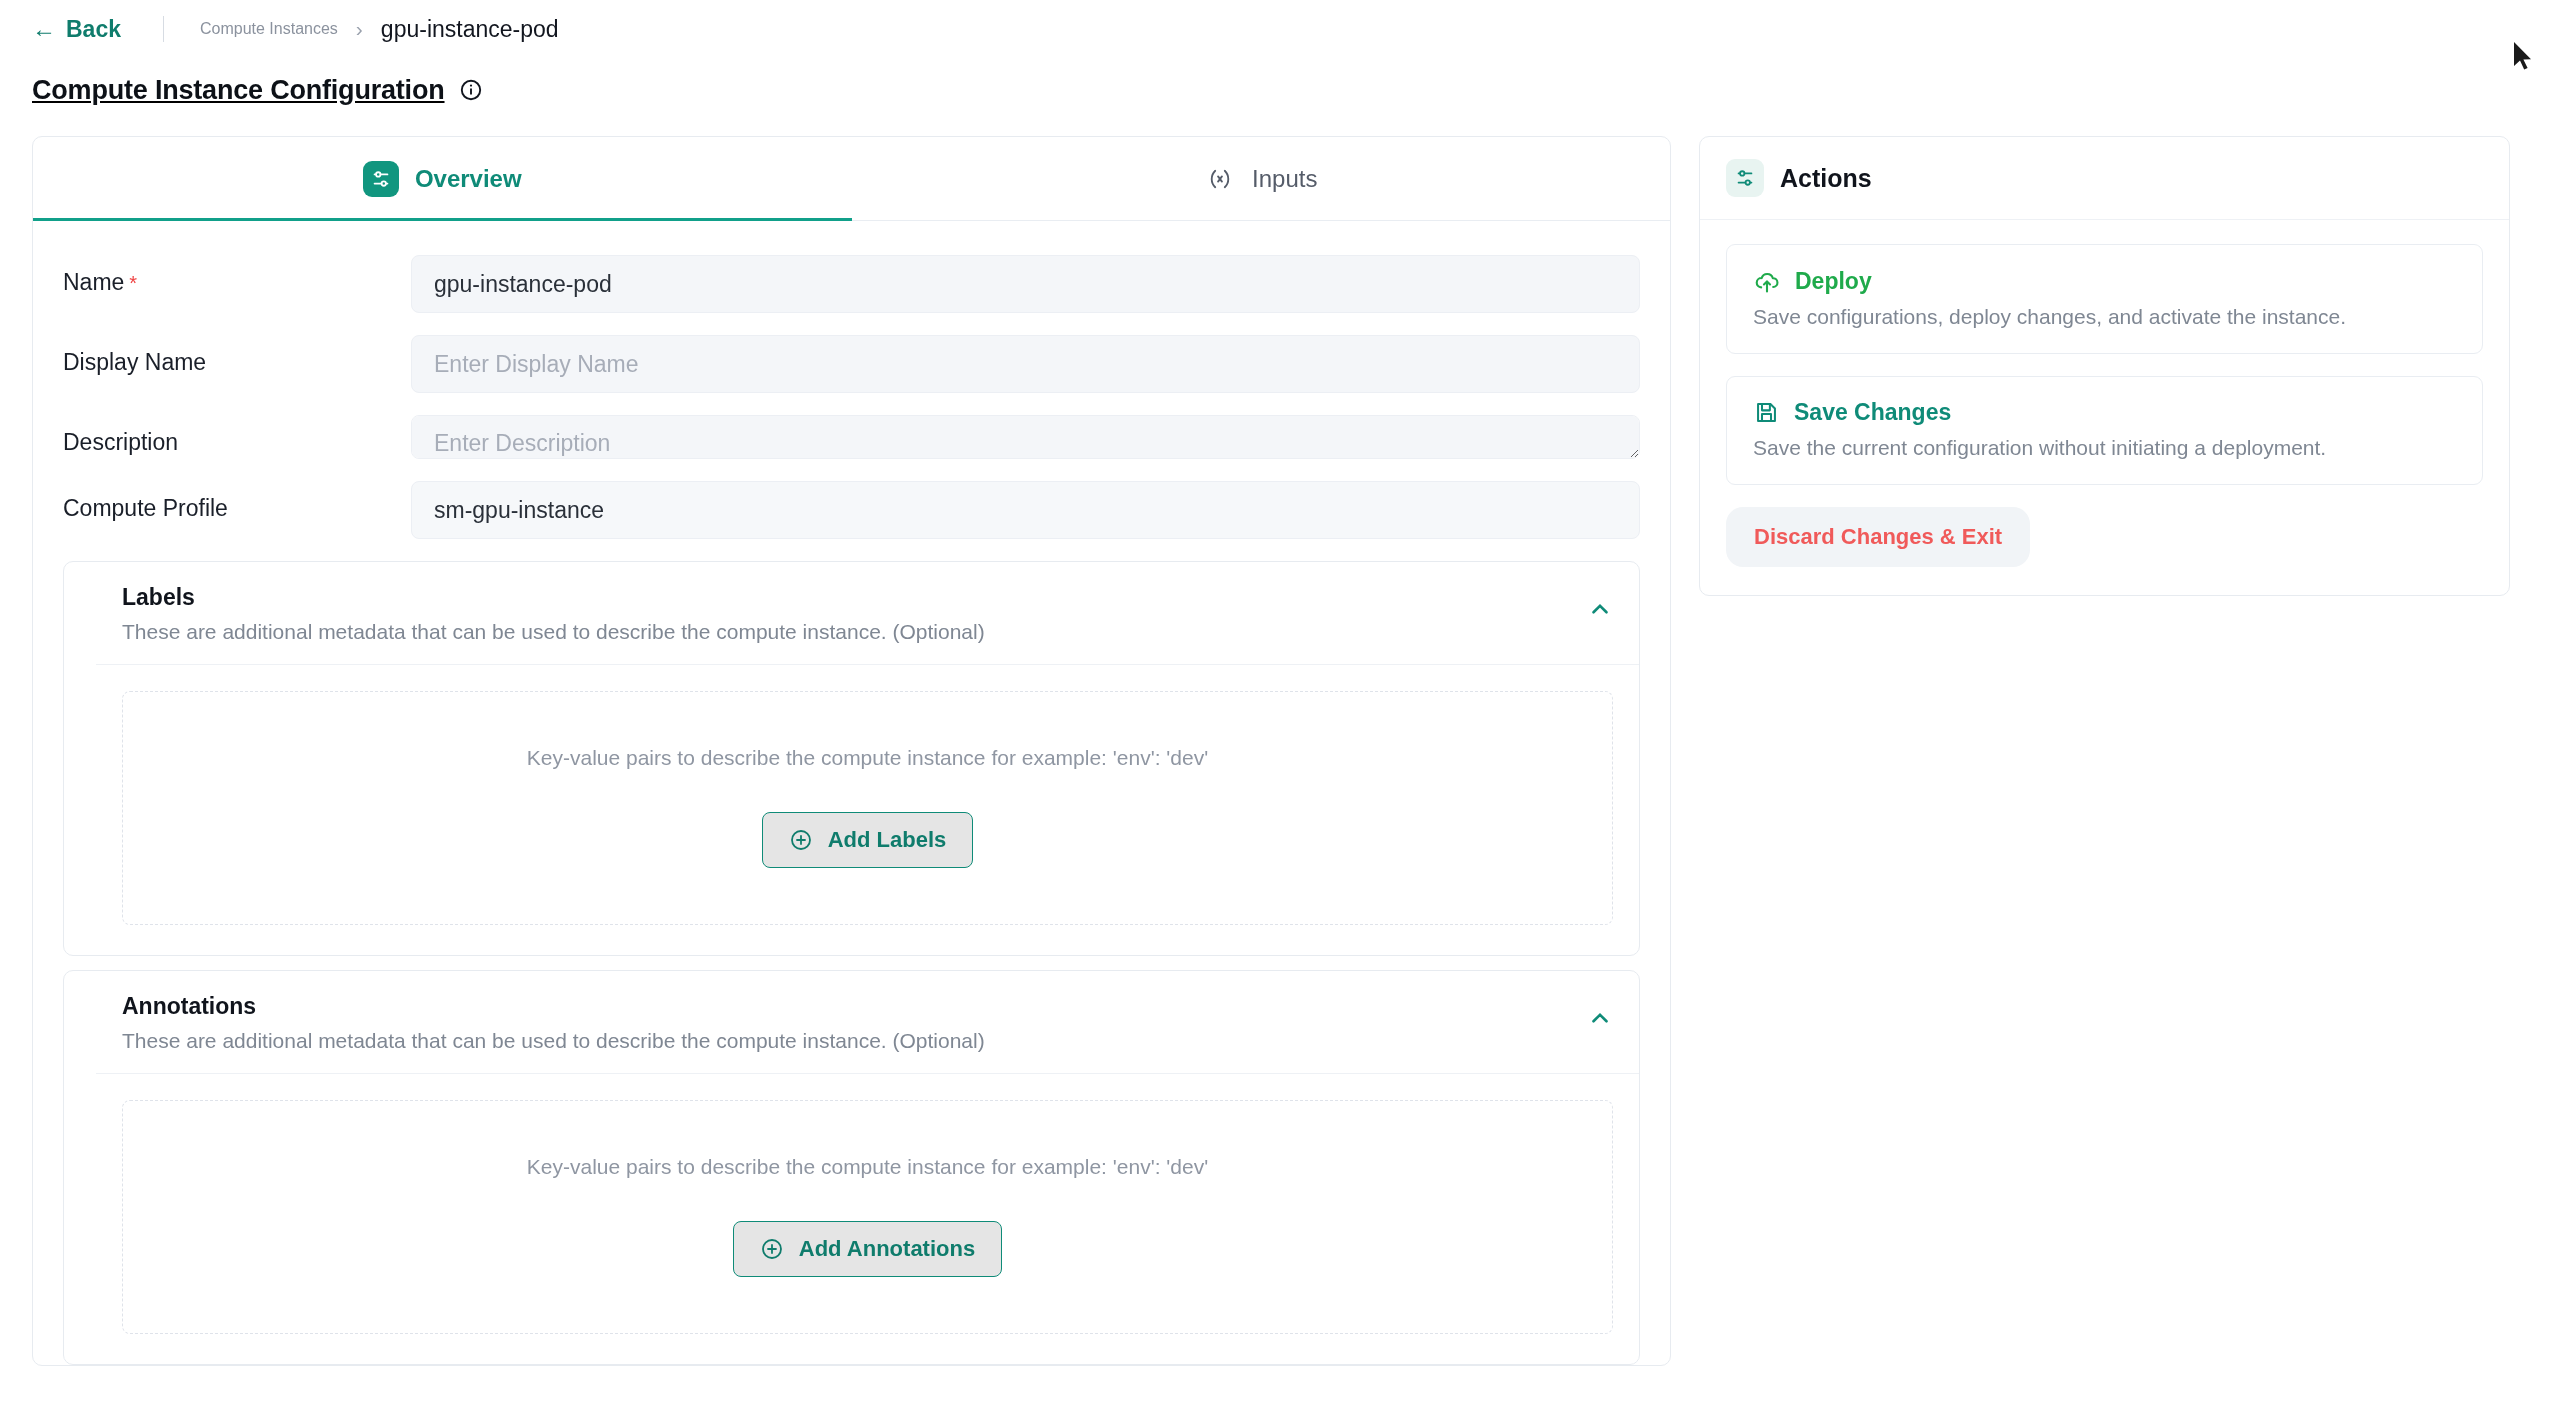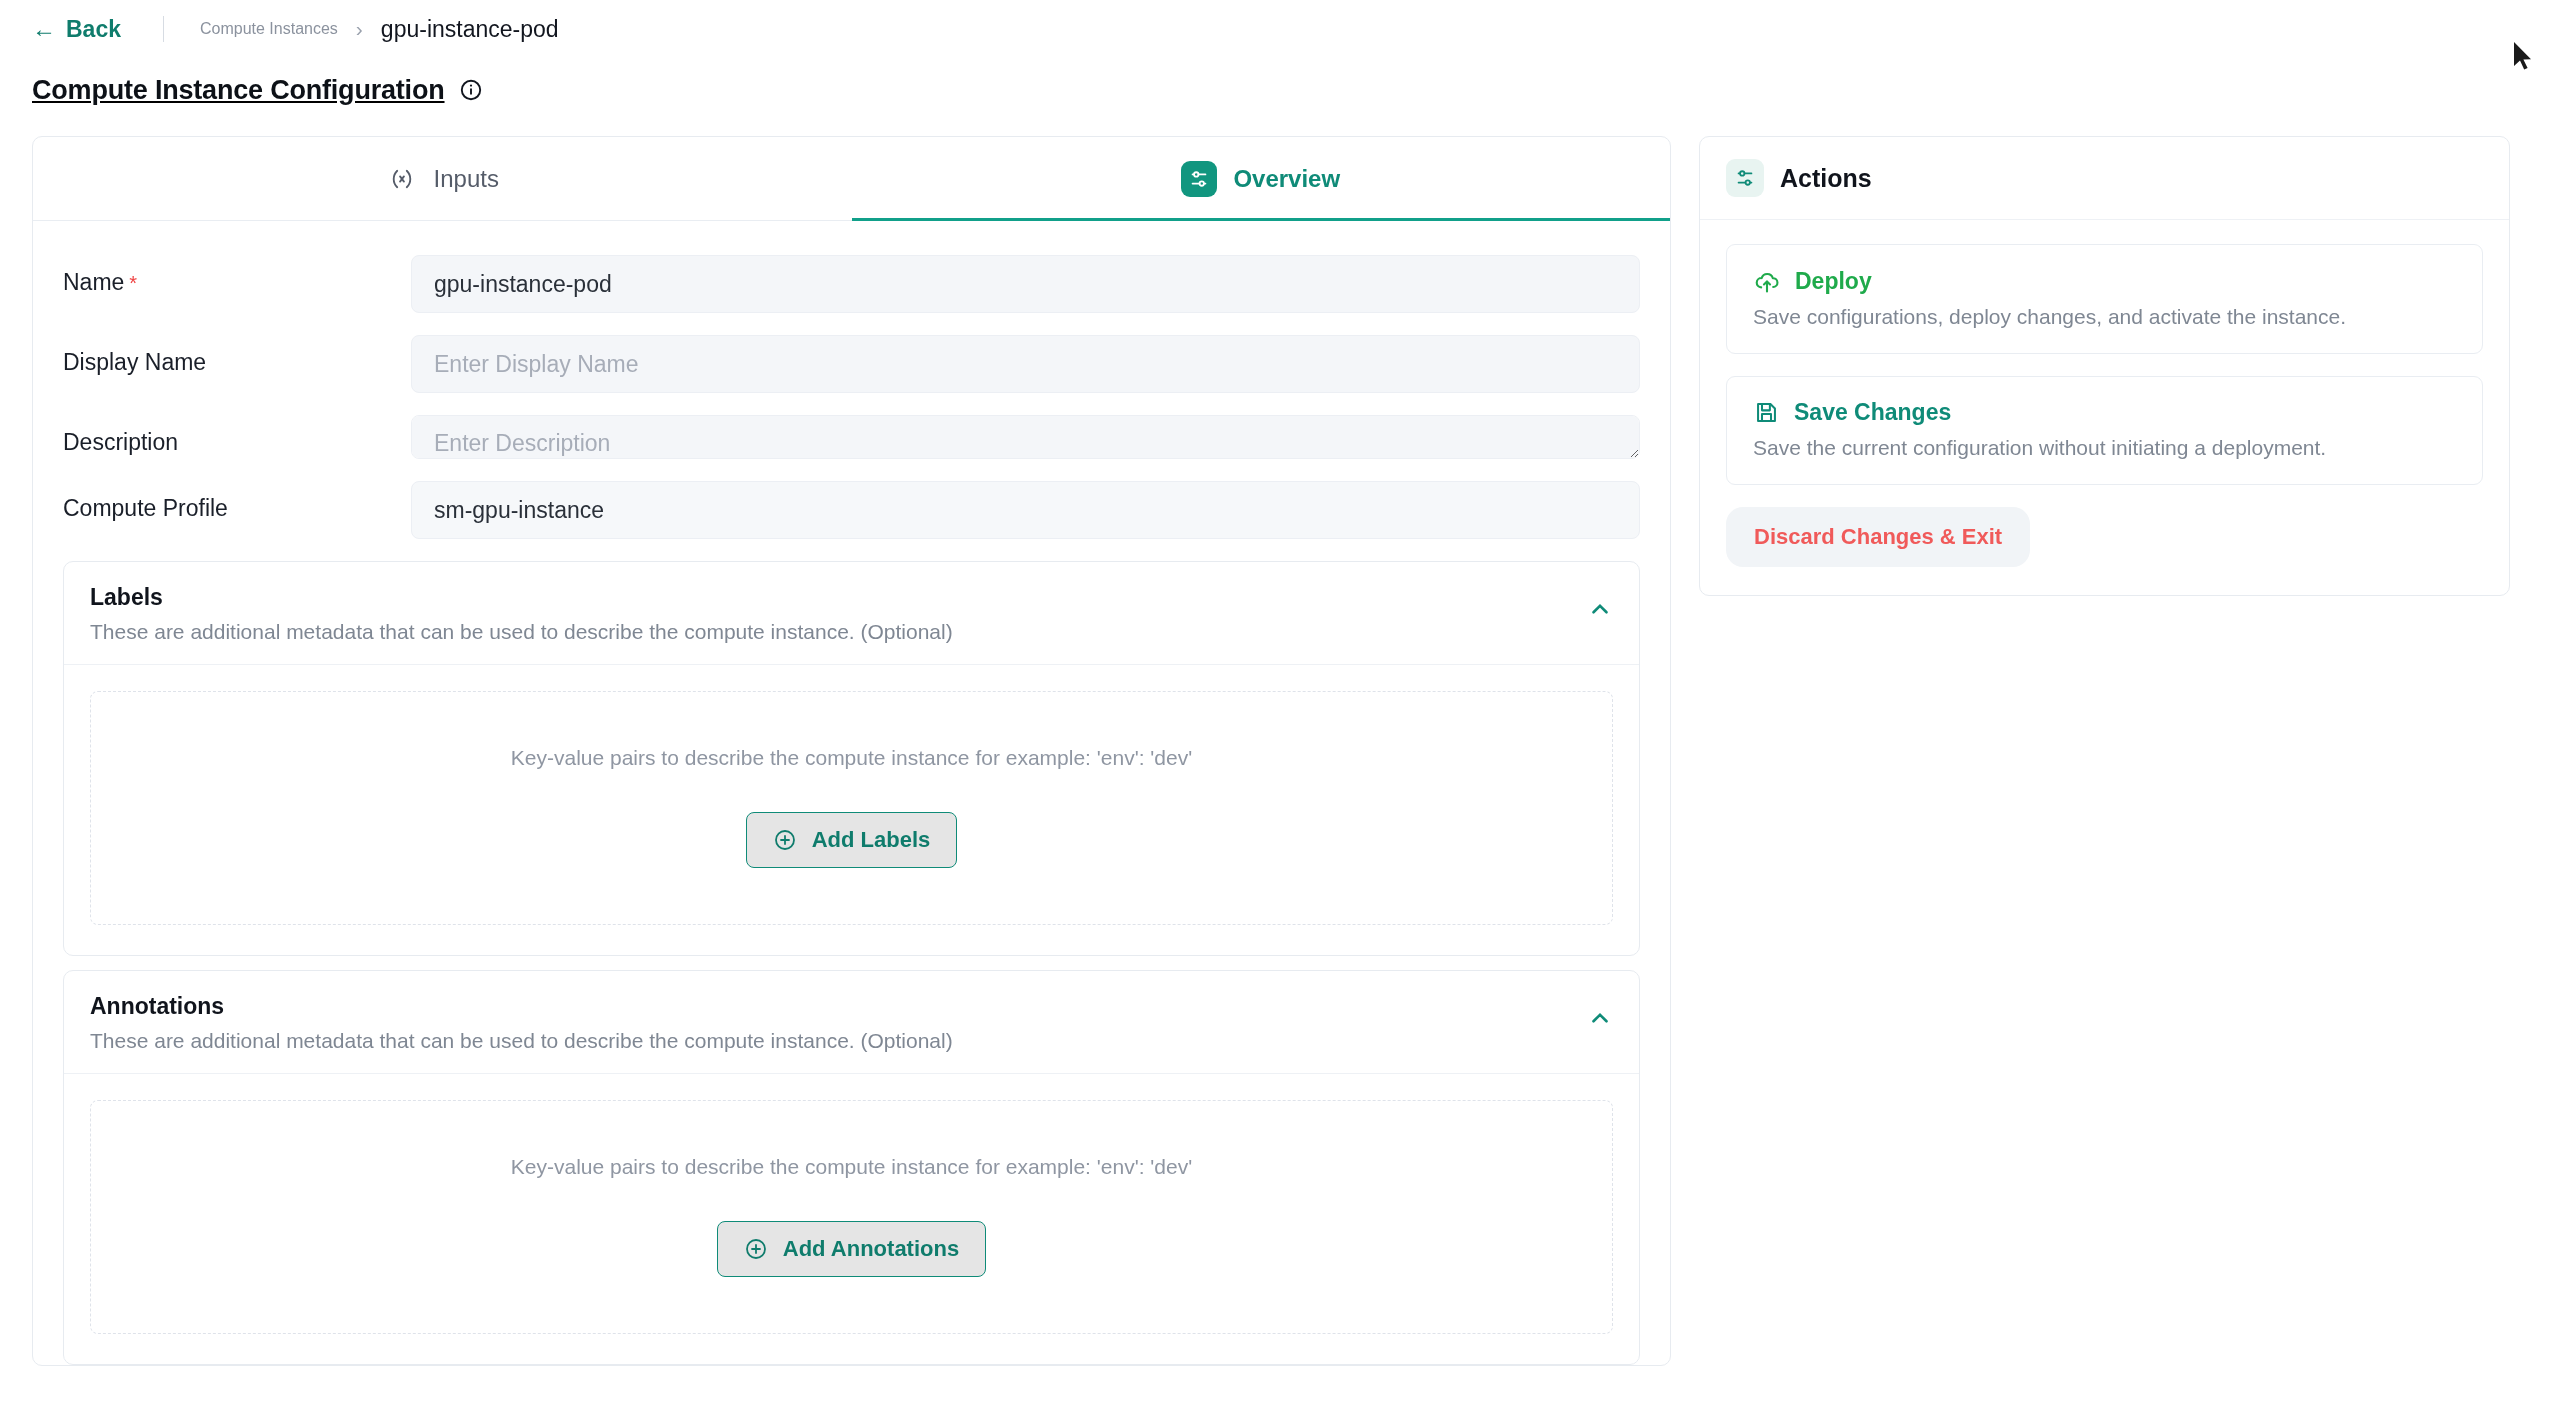--- a/index.html
+++ b/index.html
@@ -111,20 +111,21 @@
   }
   .ftextarea::placeholder { color: #a7adb8; }
 
   
   .section {
     margin: 14px 30px 0 30px;
     border: 1px solid #e7ebf0;
     border-radius: 10px;
     background: #fff;
     overflow: hidden;
+    padding-left: 32px;
   }
   .section-head {
     display: flex; align-items: flex-start; justify-content: space-between;
     padding: 22px 26px 20px 26px;
     border-bottom: 1px solid #eef1f5;
     cursor: pointer;
   }
   .section-title { font-size: 23px; font-weight: 700; color: #10141c; margin-bottom: 9px; }
   .section-sub { font-size: 21px; color: #7f8793; }
   .chev { width: 26px; height: 26px; margin-top: 12px; }
@@ -215,43 +216,43 @@
     <line x1="12" y1="10.6" x2="12" y2="16.6"></line>
     <circle cx="12" cy="7.6" r="1.1" fill="#12161f" stroke="none"></circle>
   </svg>
 </div>
 
 <div class="layout">
 
   <div class="main-card">
 
     <div class="tabs">
-      <div class="tab inactive">
-        <span class="tab-ic-plain">
-          <svg width="26" height="26" viewBox="0 0 24 24" fill="none" stroke="#555c69" stroke-width="1.7" stroke-linecap="round">
-            <path d="M7.6 4.4a10.5 10.5 0 0 0 0 15.2"></path>
-            <path d="M16.4 4.4a10.5 10.5 0 0 1 0 15.2"></path>
-            <line x1="10.2" y1="9.6" x2="13.8" y2="14.4"></line>
-            <line x1="13.8" y1="9.6" x2="10.2" y2="14.4"></line>
-          </svg>
-        </span>
-        <span>Inputs</span>
-      </div>
       <div class="tab active">
         <span class="tab-ic-badge">
           <svg width="22" height="22" viewBox="0 0 24 24" fill="none" stroke="#ffffff" stroke-width="2" stroke-linecap="round">
             <circle cx="9" cy="7" r="2.4"></circle>
               <line x1="11.6" y1="7" x2="19" y2="7"></line>
               <line x1="5" y1="7" x2="6.6" y2="7"></line>
             <circle cx="15" cy="17" r="2.4"></circle>
               <line x1="5" y1="17" x2="12.4" y2="17"></line>
               <line x1="17.6" y1="17" x2="19" y2="17"></line>
           </svg>
         </span>
         <span>Overview</span>
+      </div>
+      <div class="tab inactive">
+        <span class="tab-ic-plain">
+          <svg width="26" height="26" viewBox="0 0 24 24" fill="none" stroke="#555c69" stroke-width="1.7" stroke-linecap="round">
+            <path d="M7.6 4.4a10.5 10.5 0 0 0 0 15.2"></path>
+            <path d="M16.4 4.4a10.5 10.5 0 0 1 0 15.2"></path>
+            <line x1="10.2" y1="9.6" x2="13.8" y2="14.4"></line>
+            <line x1="13.8" y1="9.6" x2="10.2" y2="14.4"></line>
+          </svg>
+        </span>
+        <span>Inputs</span>
       </div>
     </div>
 
     <div class="form">
 
       <div class="frow">
         <div class="flabel">
           <span>Name</span><span class="req">*</span>
         </div>
         <div class="fctrl">

